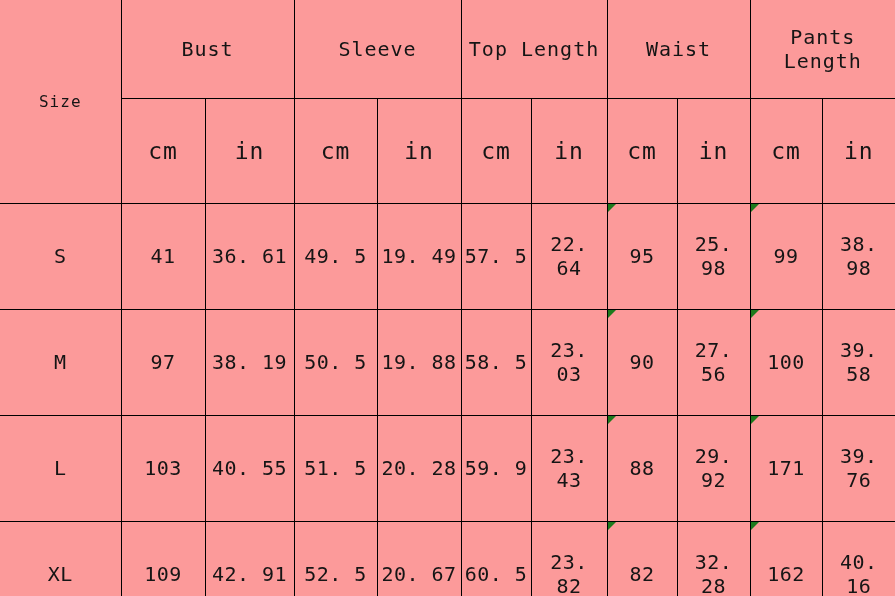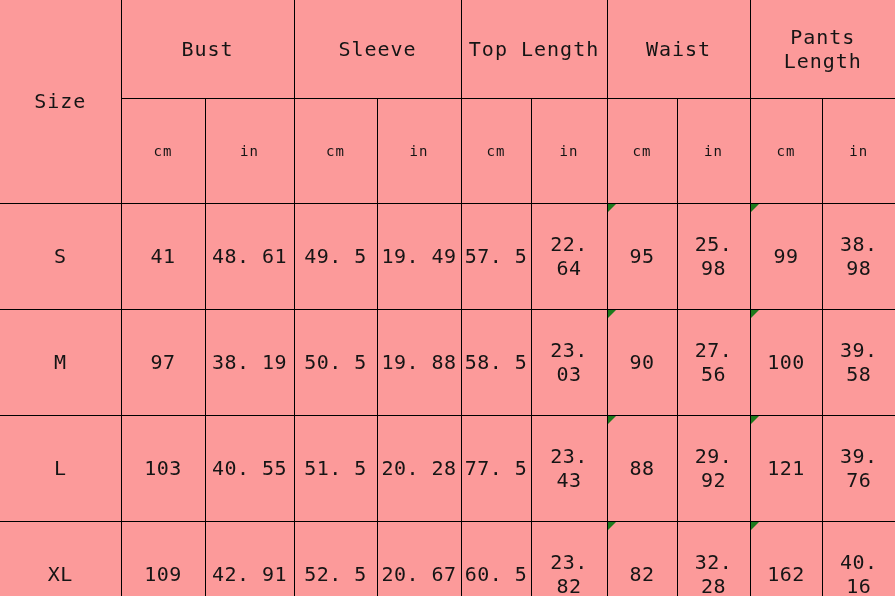--- a/index.html
+++ b/index.html
@@ -56,25 +56,25 @@
   col.c-e-in  { width: 73px; }
 
   
   .hdr-group {
     height: 98px;
     font-size: 20px;
     letter-spacing: 1px;
   }
   .hdr-unit {
     height: 105px;
-    font-size: 14px;
+    font-size: 23px;
     letter-spacing: 1px;
   }
   .size-label {
-    font-size: 20px;
+    font-size: 16px;
     letter-spacing: 1px;
   }
 
   
   .data-row td {
     height: 105px;
     font-size: 20px;
     letter-spacing: 0.5px;
   }
   .data-row td.cell-in {
@@ -136,21 +136,21 @@
     <th>in</th>
     <th>cm</th>
     <th>in</th>
     <th>cm</th>
     <th>in</th>
   </tr>
 
   <tr class="data-row">
     <td class="cell-size">S</td>
     <td class="cell-cm">41</td>
-    <td class="cell-in">48. 61</td>
+    <td class="cell-in">36. 61</td>
     <td class="cell-cm">49. 5</td>
     <td class="cell-in">19. 49</td>
     <td class="cell-cm">57. 5</td>
     <td class="cell-in">22. 64</td>
     <td class="cell-cm"><span class="flag-marker"></span><span>95</span></td>
     <td class="cell-in">25. 98</td>
     <td class="cell-cm"><span class="flag-marker"></span><span>99</span></td>
     <td class="cell-in">38. 98</td>
   </tr>
 
@@ -167,25 +167,25 @@
     <td class="cell-cm"><span class="flag-marker"></span><span>100</span></td>
     <td class="cell-in">39. 58</td>
   </tr>
 
   <tr class="data-row">
     <td class="cell-size">L</td>
     <td class="cell-cm">103</td>
     <td class="cell-in">40. 55</td>
     <td class="cell-cm">51. 5</td>
     <td class="cell-in">20. 28</td>
-    <td class="cell-cm">77. 5</td>
+    <td class="cell-cm">59. 9</td>
     <td class="cell-in">23. 43</td>
     <td class="cell-cm"><span class="flag-marker"></span><span>88</span></td>
     <td class="cell-in">29. 92</td>
-    <td class="cell-cm"><span class="flag-marker"></span><span>121</span></td>
+    <td class="cell-cm"><span class="flag-marker"></span><span>171</span></td>
     <td class="cell-in">39. 76</td>
   </tr>
 
   <tr class="data-row">
     <td class="cell-size">XL</td>
     <td class="cell-cm">109</td>
     <td class="cell-in">42. 91</td>
     <td class="cell-cm">52. 5</td>
     <td class="cell-in">20. 67</td>
     <td class="cell-cm">60. 5</td>

